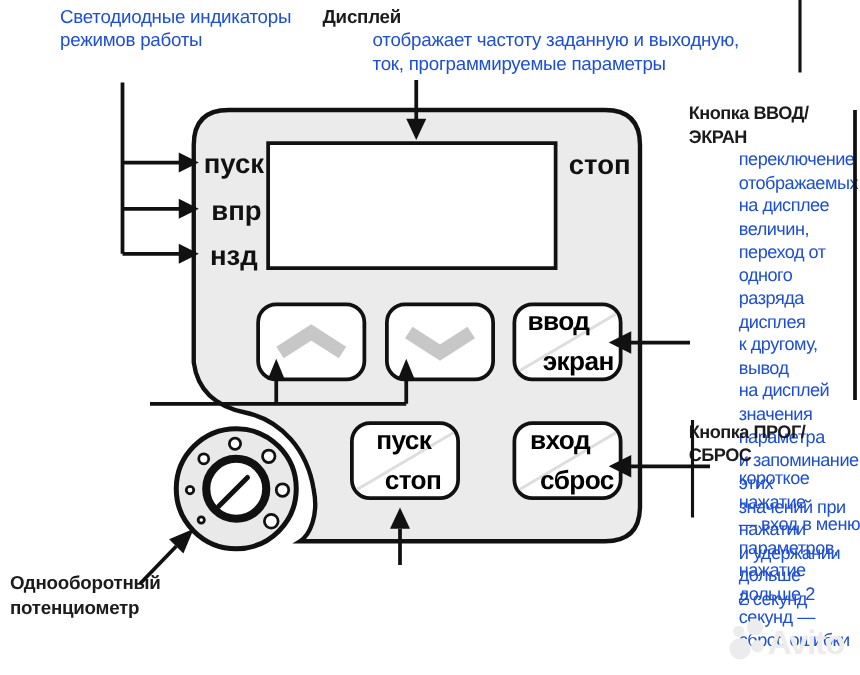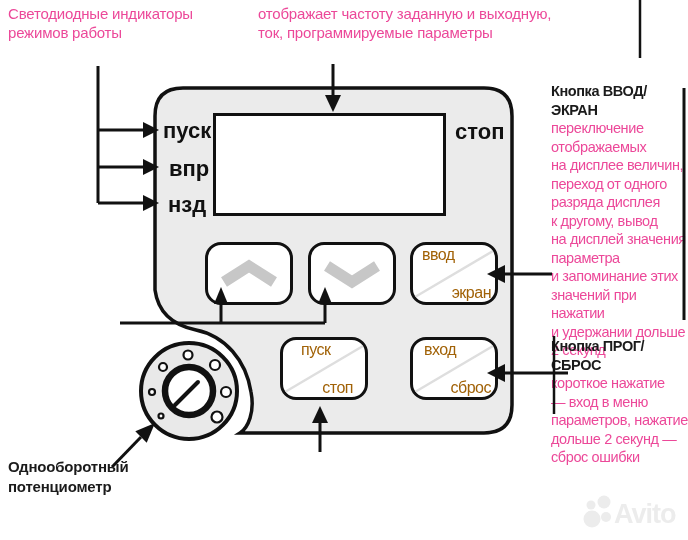--- a/index.html
+++ b/index.html
@@ -4,34 +4,34 @@
 <style>
   html,body{margin:0;padding:0;background:#fff;}
   #canvas{
     position:relative;width:688px;height:540px;background:#ffffff;
     font-family:"Liberation Sans", sans-serif;color:#1b1b1b;overflow:hidden;
   }
   .abs{position:absolute;}
   svg{display:block;}
   
   .ann-title{font-weight:bold;font-size:15px;line-height:19px;letter-spacing:-0.2px;white-space:pre-line;}
-  .ann-body{font-size:15px;line-height:19px;letter-spacing:-0.2px;white-space:pre-line;color:#ec4899;}
+  .ann-body{font-size:15px;line-height:19px;letter-spacing:-0.2px;white-space:pre-line;color:#1d4ed8;margin-left:40px;}
   .ann-title.sm{font-size:14.5px;line-height:18.5px;letter-spacing:-0.4px;}
   .ann-body.sm{font-size:14.5px;line-height:18.5px;letter-spacing:-0.4px;}
   
   .display{
     left:213px;top:113px;width:227px;height:97px;background:#ffffff;
     border:3.5px solid #111;
   }
   .led-label{font-size:22px;font-weight:600;color:#111;}
   .btn{
     width:82px;height:57px;background:#ffffff;border:3px solid #111;border-radius:16px;
     overflow:hidden;
   }
-  .btn .lbl{position:absolute;font-size:16px;font-weight:normal;color:#a16207;letter-spacing:-0.5px;}
+  .btn .lbl{position:absolute;font-size:21px;font-weight:bold;color:#000000;letter-spacing:-0.5px;}
   .diag{position:absolute;left:0;top:0;}
   
   .wm-text{font-size:27px;font-weight:bold;color:#ececec;letter-spacing:-1px;}
   .layer{position:absolute;left:0;top:0;pointer-events:none;}
 </style>
 </head>
 <body>
 
 <div id="canvas">
 
@@ -99,20 +99,21 @@
     <span class="lbl" style="left:11px;top:1px;">вход</span>
     <span class="lbl" style="right:4px;bottom:0px;margin-top:24px;">сброс</span>
   </div>
 
   <div class="abs" style="left:8px;top:4px;">
     <div class="ann-body">Светодиодные индикаторы
 режимов работы</div>
   </div>
 
   <div class="abs" style="left:258px;top:4px;">
+    <div class="ann-title">Дисплей</div>
     <div class="ann-body">отображает частоту заданную и выходную,
 ток, программируемые параметры</div>
   </div>
 
   <div class="abs" style="left:551px;top:82px;width:140px;">
     <div class="ann-title sm">Кнопка ВВОД/ЭКРАН</div>
     <div class="ann-body sm">переключение
 отображаемых
 на дисплее величин,
 переход от одного

